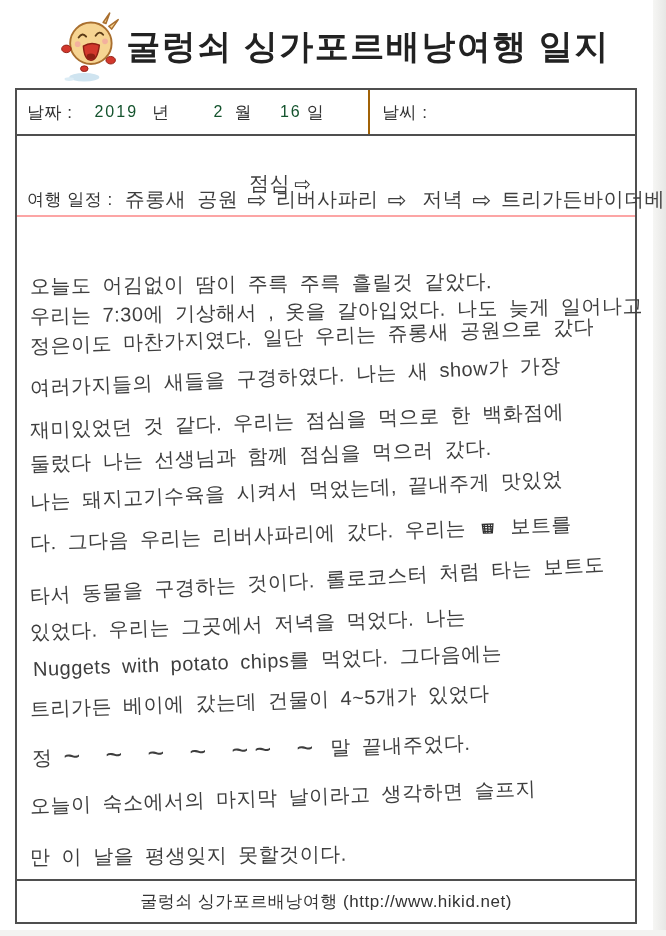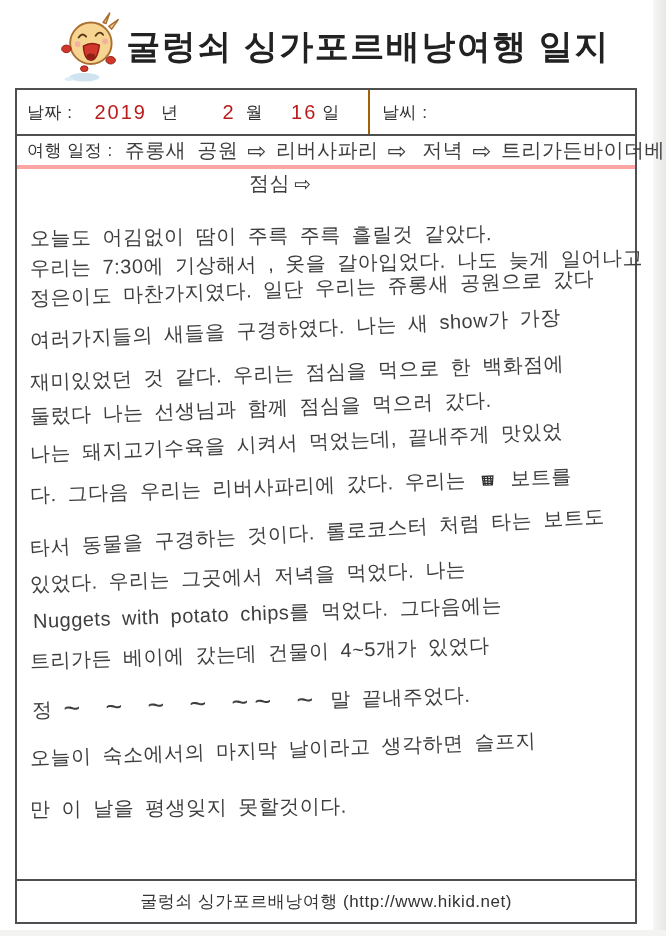--- a/index.html
+++ b/index.html
@@ -13,28 +13,28 @@
 
   .header{position:absolute;top:10px;left:0;width:100%;display:flex;justify-content:center;align-items:center;gap:4px;}
   .mascot{width:66px;height:74px;flex:0 0 auto;}
   .title{font-size:34px;font-weight:600;color:#222;letter-spacing:1.5px;margin:0;}
 
   .sheet{position:absolute;left:15px;top:88px;width:622px;height:836px;
     border:2px solid #4f4f4f;box-sizing:border-box;display:flex;flex-direction:column;}
   .row-meta{height:46px;border-bottom:2px solid #4f4f4f;display:flex;box-sizing:border-box;}
   .date-cell{width:351px;display:flex;align-items:center;padding-left:10px;box-sizing:border-box;}
   .weather-cell{flex:1;border-left:2px solid #a16207;display:flex;align-items:center;padding-left:12px;}
-  .row-itin{height:33px;border-bottom:4px solid #fca5a5;display:flex;align-items:center;
-    padding-left:10px;white-space:nowrap;box-sizing:border-box;overflow:visible;}
+  .row-itin{height:33px;border-bottom:2px solid #fca5a5;display:flex;align-items:center;
+    padding-left:10px;white-space:nowrap;box-sizing:border-box;overflow:visible;margin-top:48px;}
   .body-box{flex:1;position:relative;}
   .footer-row{height:43px;border-top:2px solid #4f4f4f;display:flex;align-items:center;justify-content:center;box-sizing:border-box;}
 
   .printed{font-size:17px;color:#333;letter-spacing:0.5px;}
   .hand{font-size:20px;color:#3e3e3e;word-spacing:5px;letter-spacing:0.5px;}
-  .hand-num{font-size:20px;color:#b91c1c;letter-spacing:2px;}
+  .hand-num{font-size:16px;color:#14532d;letter-spacing:2px;}
   .arrow-glyph{font-size:23px;color:#3e3e3e;margin:0 7px;position:relative;top:1px;}
   .itin-stop{margin:0 2px;}
   .m-label{margin-right:16px;}
   .m-year{margin-left:6px;}  .m-yunit{margin-left:14px;}
   .m-month{margin-left:44px;} .m-munit{margin-left:10px;}
   .m-day{margin-left:28px;}   .m-dunit{margin-left:5px;}
 
   .lunch-note{position:absolute;left:232px;top:80px;white-space:nowrap;z-index:2;}
   .lunch-note .arrow-glyph{margin:0 0 0 4px;font-size:20px;}
 

